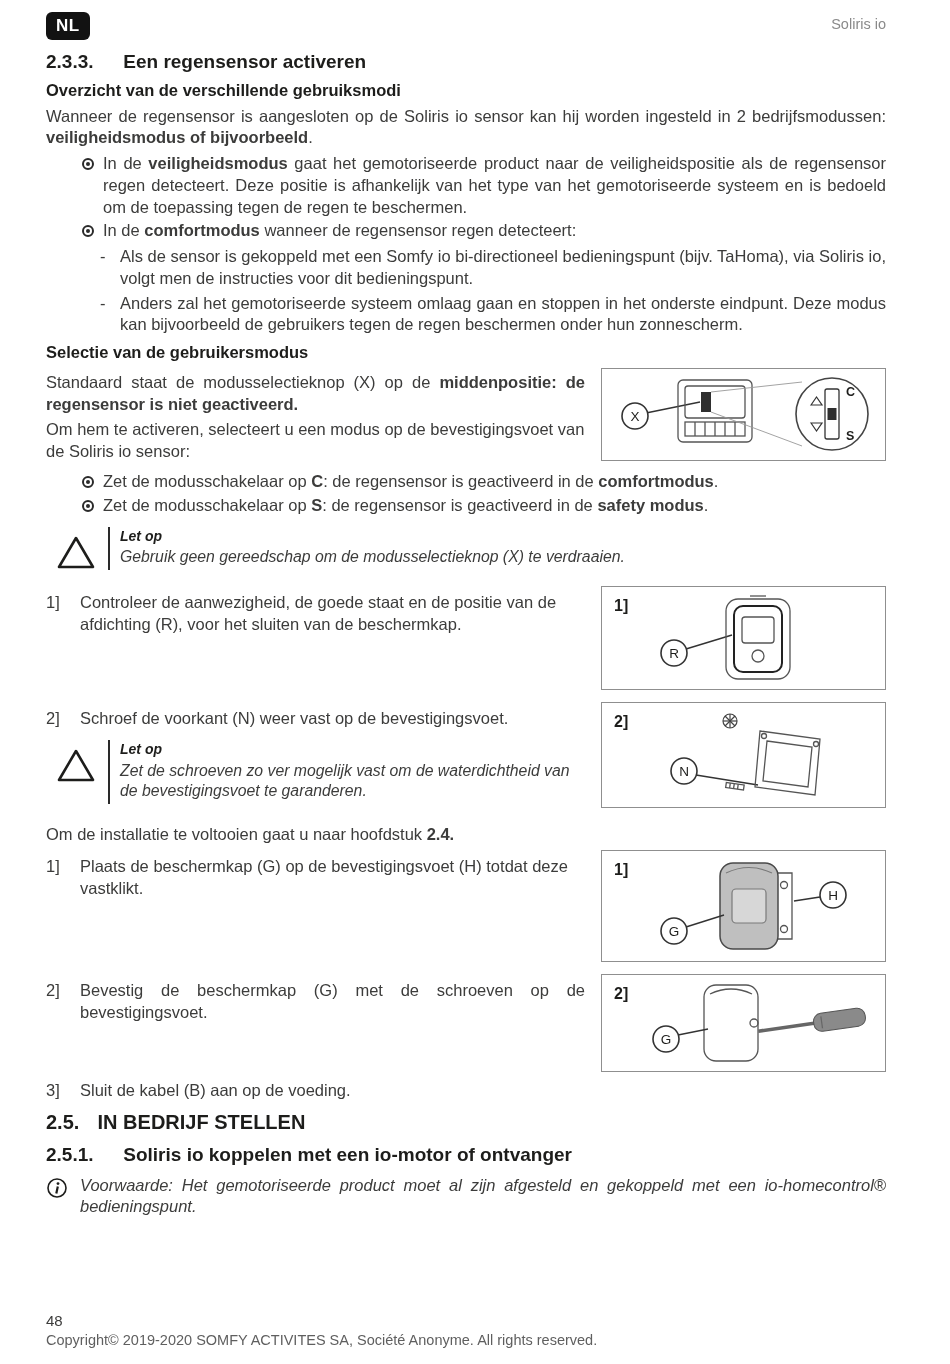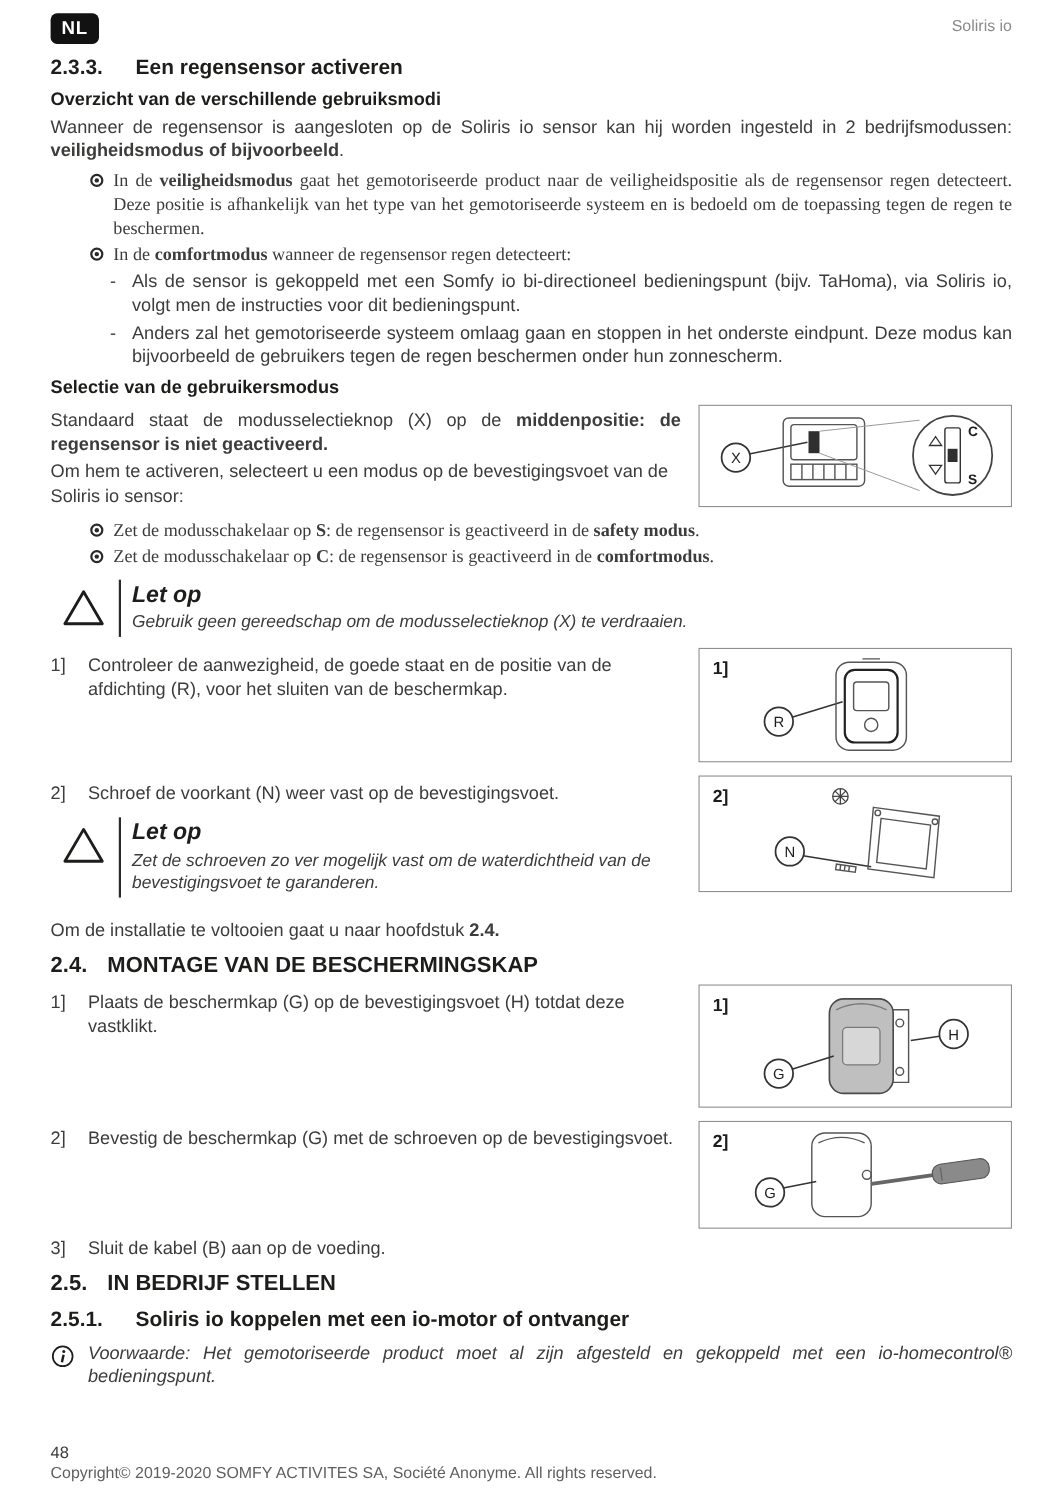--- a/index.html
+++ b/index.html
@@ -1,19 +1,19 @@
 <!DOCTYPE html>
 <html><head>
 <meta charset="utf-8">
 <style>
   * { margin:0; padding:0; box-sizing:border-box; }
   html,body { background:#e9e9e9; }
   body { font-family:"Liberation Sans", sans-serif; }
   .page { width:950px; height:1364px; background:#fff; position:relative; overflow:hidden;
-          padding:12px 30px 60px 46px; color:#3c3c3b; font-size:16.5px; line-height:1.32; margin:0 auto; }
+          padding:12px 64px 60px 46px; color:#3c3c3b; font-size:16.5px; line-height:1.32; margin:0 auto; }
   .hdr { display:flex; justify-content:space-between; align-items:flex-start; margin-bottom:10px; }
   .nl-badge { display:inline-block; background:#121212; color:#fff; font-weight:bold;
               font-size:17px; line-height:1; padding:5px 10px 6px; border-radius:6px; letter-spacing:.5px; }
   .hdr-product { color:#8a8a8a; font-size:14.5px; padding-top:3px; }
 
   h2.sec { color:#1d1d1b; font-size:19px; margin:8px 0 4px; line-height:1.25; }
   h2.sec .num { display:inline-block; }
   .numw72 { width:72px; }
   .numw46 { width:46px; }
   h2.big { font-size:20px; }
@@ -21,36 +21,36 @@
   p { margin:4px 0; }
   .just { text-align:justify; }
   .b { font-weight:700; }
 
   .blist { margin:2px 0 4px 36px; }
   .blt { display:flex; margin:2px 0; }
   .blt-ico { flex:none; width:12px; height:12px; border:2.5px solid #2a2a2a; border-radius:50%;
              margin:5px 9px 0 0; position:relative; }
   .blt-ico::after { content:""; position:absolute; left:2px; top:2px; right:2px; bottom:2px;
                     background:#2a2a2a; border-radius:50%; }
-  .blt-txt { flex:1;font-family:Liberation Serif, serif; }
+  .blt-txt { flex:1; }
   .dlist { margin:3px 0 3px 54px; }
   .dash { display:flex; margin:3px 0; }
   .dash-mark { flex:none; width:20px; }
   .dash-txt { flex:1; }
 
   .cols { display:flex; align-items:flex-start; margin:4px 0; }
   .cols .txt { flex:1; padding-right:16px; }
 
   .fig { flex:none; width:285px; border:1px solid #8f8f8f; background:#fff; position:relative; padding:6px; }
   .fig-label { position:absolute; top:8px; left:12px; font-weight:bold; font-size:16px; color:#1d1d1b; }
 
   .warn { display:flex; align-items:flex-start; margin:10px 0 10px 10px; }
   .warn-tri { flex:none; margin:8px 12px 0 0; }
   .warn-body { border-left:2px solid #2a2a2a; padding:0 0 2px 10px; }
-  .warn-title { font-weight:bold; font-style:italic; color:#1d1d1b; font-size:21px; }
+  .warn-title { font-weight:bold; font-style:italic; color:#1d1d1b; font-size:14px; }
   .warn-text { font-style:italic; font-size:15.8px; margin-top:2px; }
 
   .step { display:flex; margin:6px 0; }
   .step-num { flex:none; width:34px; }
   .step-text { flex:1; }
 
   .cond { display:flex; margin:8px 0 0; }
   .cond-ico { flex:none; margin:2px 12px 0 0; }
   .cond-text { flex:1; font-style:italic; text-align:justify; }
 
@@ -135,25 +135,25 @@
         <rect x="219.5" y="33" width="9" height="12" fill="#2f2f2f"></rect>
         <path d="M203 30 l5.5 -8 5.5 8 z" fill="none" stroke="#333" stroke-width="1.2"></path>
         <path d="M203 48 l5.5 8 5.5 -8 z" fill="none" stroke="#333" stroke-width="1.2"></path>
       </svg>
     </div>
   </div>
 
   <div class="blist">
     <div class="blt">
       <span class="blt-ico"></span>
-      <div class="blt-txt"><span>Zet de modusschakelaar op </span><span class="b">S</span><span>: de regensensor is geactiveerd in de </span><span class="b">safety modus</span><span>.</span></div>
+      <div class="blt-txt"><span>Zet de modusschakelaar op </span><span class="b">C</span><span>: de regensensor is geactiveerd in de </span><span class="b">comfortmodus</span><span>.</span></div>
     </div>
     <div class="blt">
       <span class="blt-ico"></span>
-      <div class="blt-txt"><span>Zet de modusschakelaar op </span><span class="b">C</span><span>: de regensensor is geactiveerd in de </span><span class="b">comfortmodus</span><span>.</span></div>
+      <div class="blt-txt"><span>Zet de modusschakelaar op </span><span class="b">S</span><span>: de regensensor is geactiveerd in de </span><span class="b">safety modus</span><span>.</span></div>
     </div>
   </div>
 
   <div class="warn">
     <span class="warn-tri">
       <svg width="40" height="36" viewBox="0 0 40 36">
           <path d="M20 3 L37 32 L3 32 Z" fill="none" stroke="#1d1d1b" stroke-width="2.6" stroke-linejoin="round"></path>
         </svg>
     </span>
     <div class="warn-body">
@@ -229,24 +229,20 @@
             <line x1="8" y1="-2.5" x2="8" y2="2.5"></line>
             <line x1="12" y1="-2.5" x2="12" y2="2.5"></line>
           </g>
         </g>
       </svg>
     </div>
   </div>
 
   <p class="mt10"><span>Om de installatie te voltooien gaat u naar hoofdstuk </span><span class="b">2.4.</span></p>
 
-  <h2 class="sec big mt24">
-    <span class="num numw46">2.4.</span>
-    <span>MONTAGE VAN DE BESCHERMINGSKAP</span>
-  </h2>
 
   <div class="cols">
     <div class="txt">
       <div class="step">
         <span class="step-num">1]</span>
         <div class="step-text">Plaats de beschermkap (G) op de bevestigingsvoet (H) totdat deze vastklikt.</div>
       </div>
     </div>
     <div class="fig" style="height:112px;">
       <span class="fig-label">1]</span>

